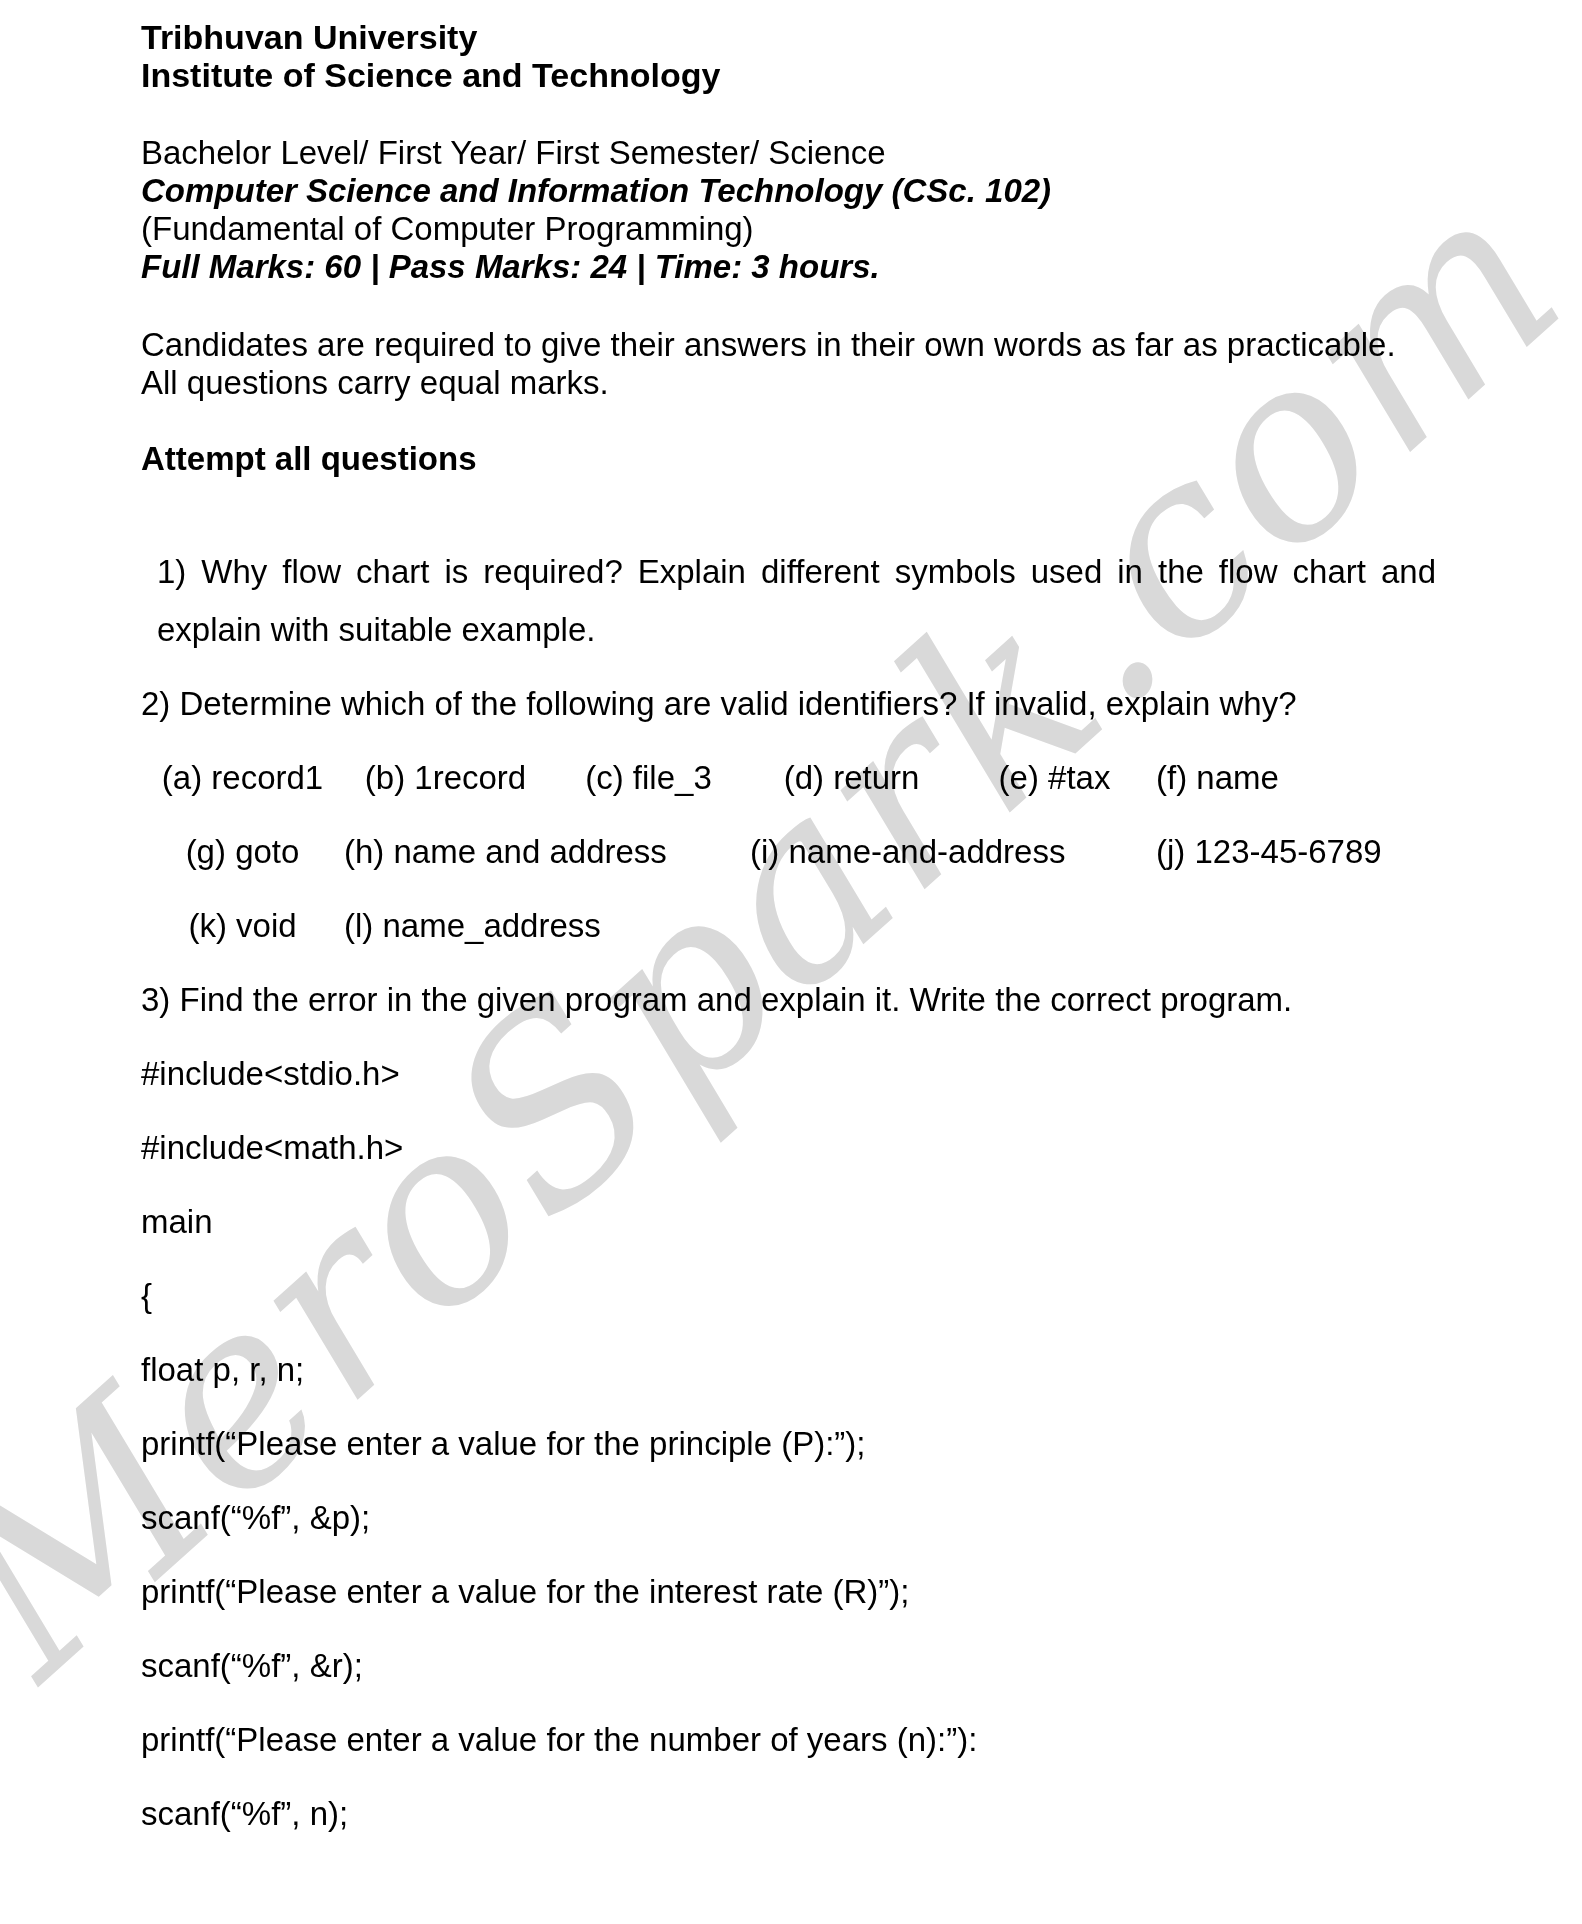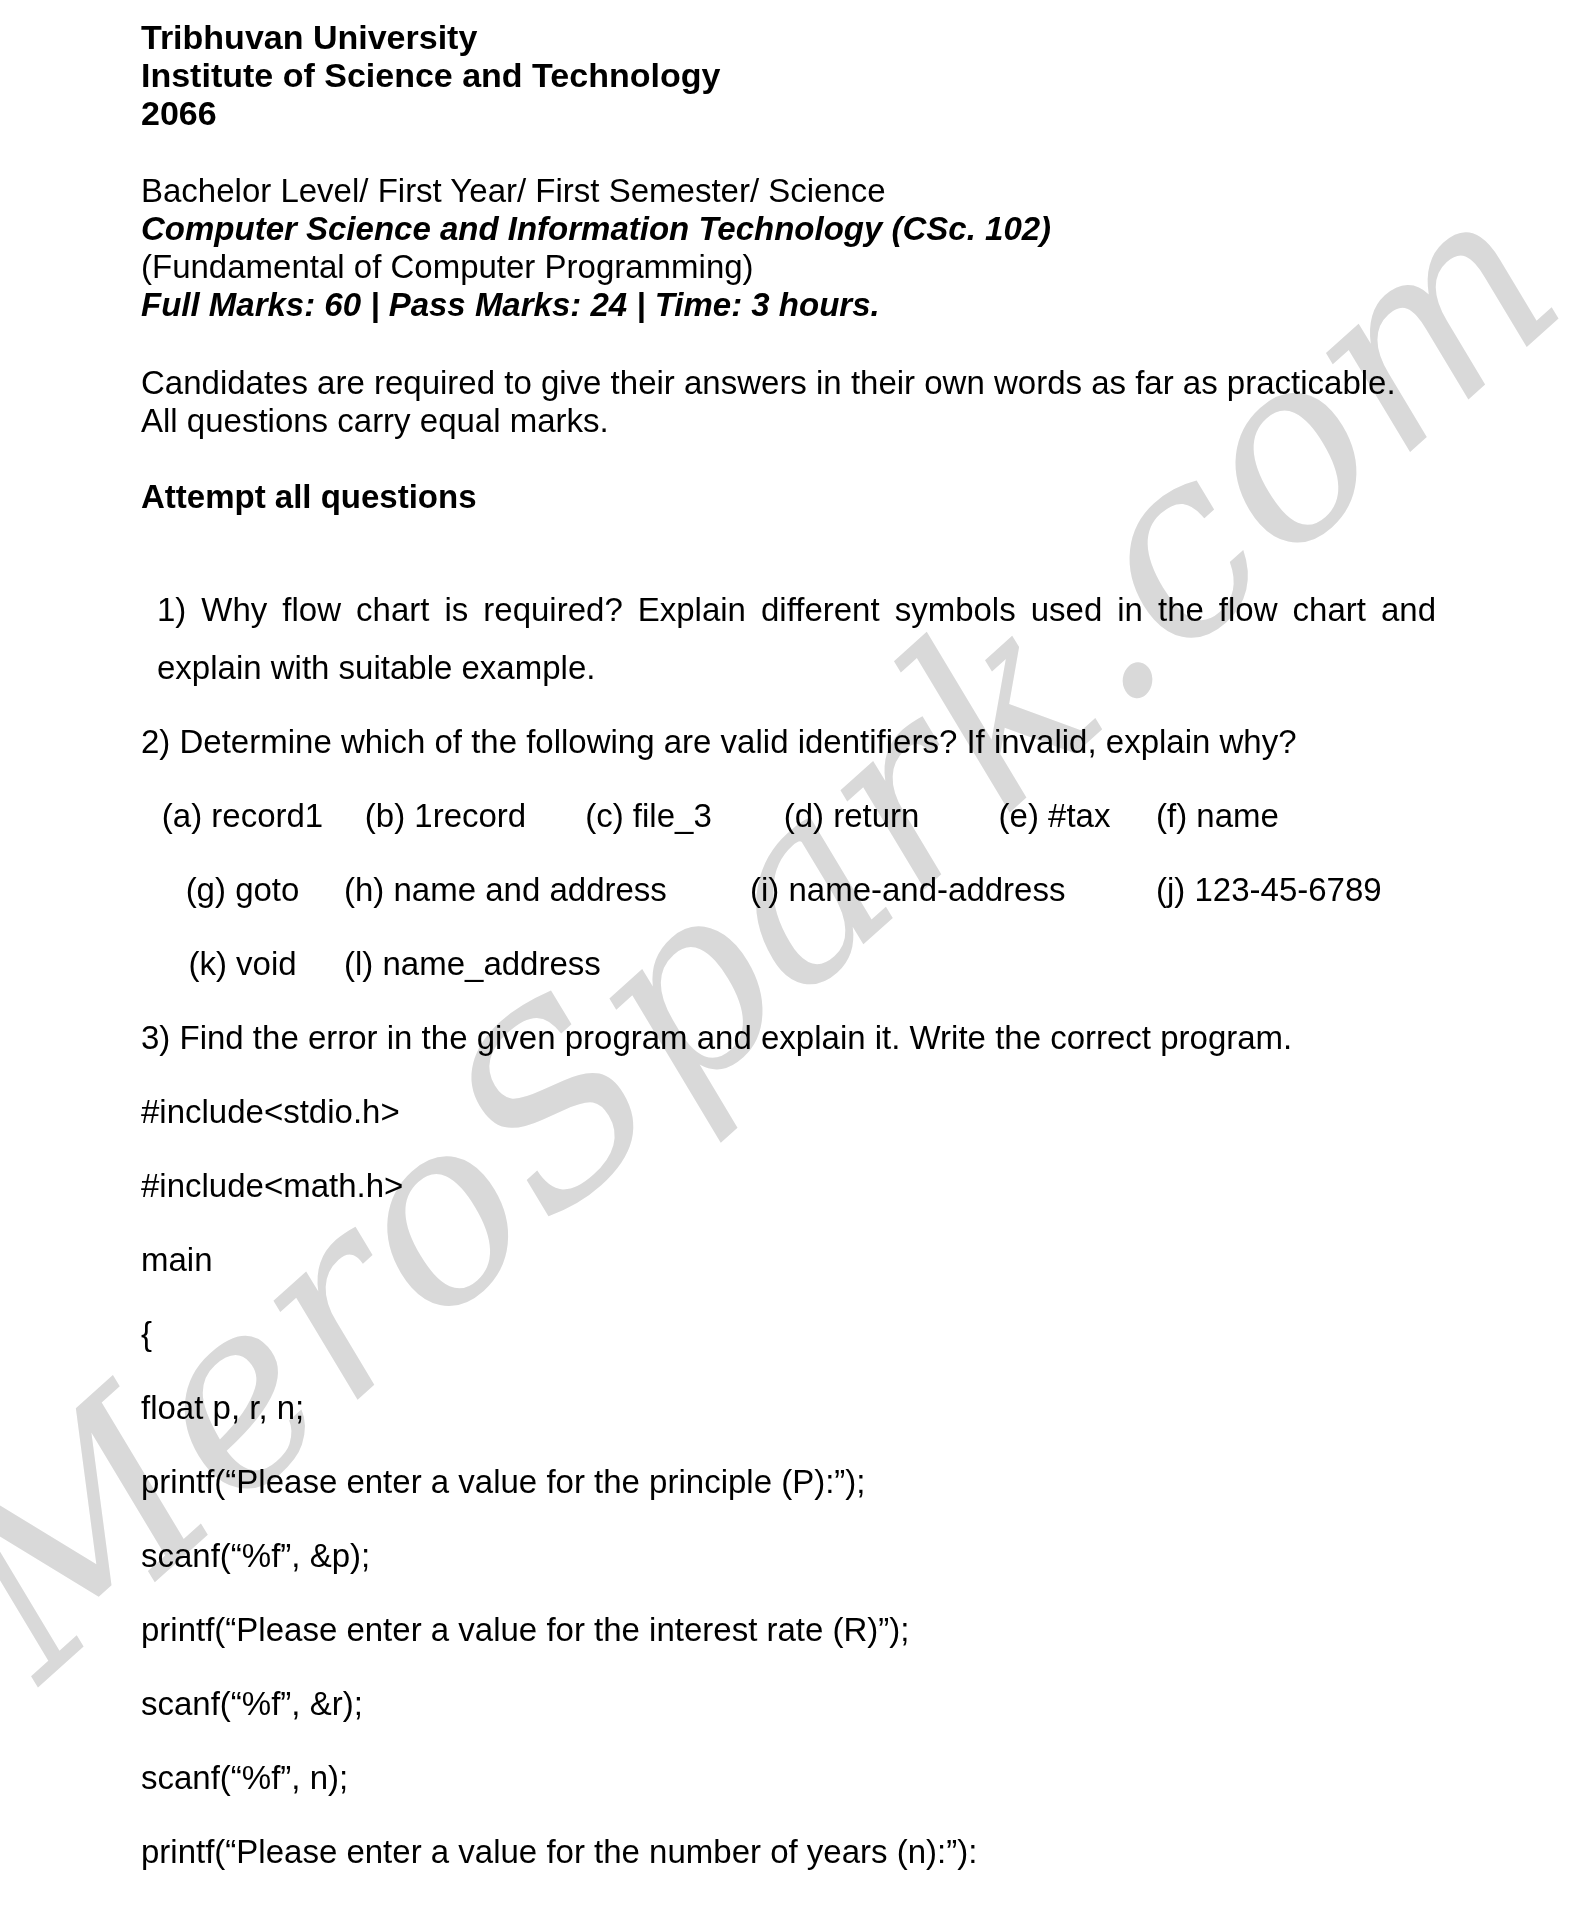--- a/index.html
+++ b/index.html
@@ -46,21 +46,20 @@
 </head>
 <body>
 
 <div class="watermark" style="color: rgb(217, 217, 217);">MeroSpark.com</div>
 
 <div class="content">
 
   <div class="hdr">
     <div>Tribhuvan University</div>
     <div>Institute of Science and Technology</div>
-    <div>2066</div>
   </div>
 
   <div class="info">
     <div>Bachelor Level/ First Year/ First Semester/ Science</div>
     <div class="b">Computer Science and Information Technology (CSc. 102)</div>
     <div>(Fundamental of Computer Programming)</div>
     <div class="b">Full Marks: 60 | Pass Marks: 24 | Time: 3 hours.</div>
   </div>
 
   <div class="instr">
@@ -93,16 +92,16 @@
 
   <div class="para">#include&lt;stdio.h&gt;</div>
   <div class="para">#include&lt;math.h&gt;</div>
   <div class="para">main</div>
   <div class="para">{</div>
   <div class="para">float p, r, n;</div>
   <div class="para">printf(“Please enter a value for the principle (P):”);</div>
   <div class="para">scanf(“%f”, &amp;p);</div>
   <div class="para">printf(“Please enter a value for the interest rate (R)”);</div>
   <div class="para">scanf(“%f”, &amp;r);</div>
+  <div class="para">printf(“Please enter a value for the number of years (n):”):</div>
   <div class="para">scanf(“%f”, n);</div>
-  <div class="para">printf(“Please enter a value for the number of years (n):”):</div>
 
 </div>
 
 </body></html>

